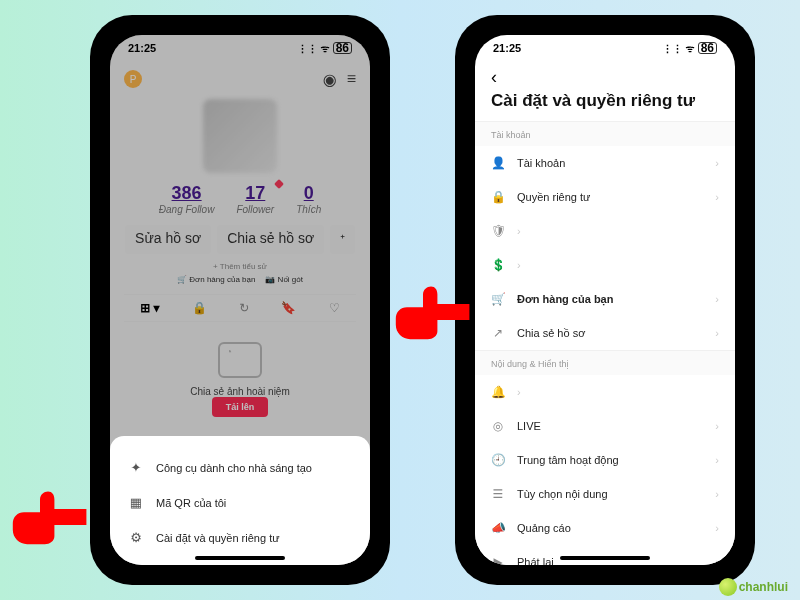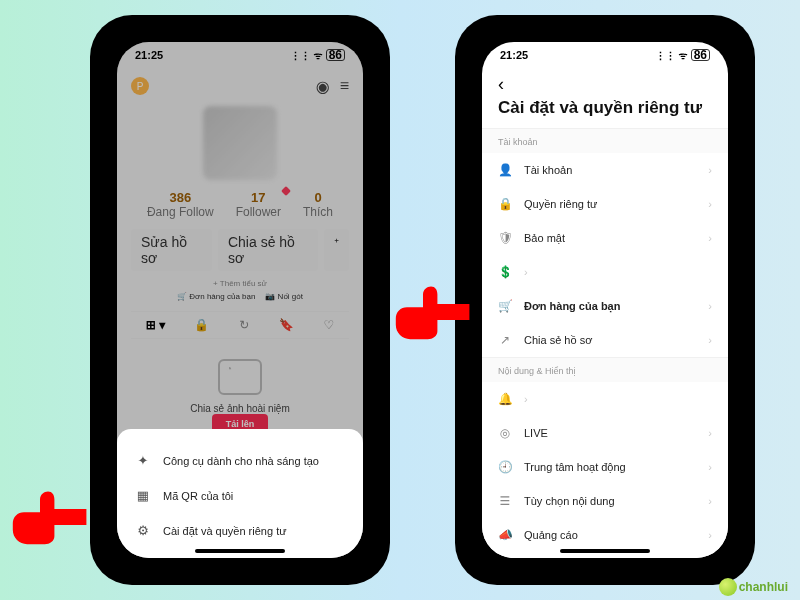--- a/index.html
+++ b/index.html
@@ -8,21 +8,21 @@
     background: linear-gradient(90deg, #b8f0d8 0%, #c8e8f8 50%, #d4ecf4 100%);
     font-family: -apple-system, Helvetica, Arial, sans-serif;
     position: relative;
     overflow: hidden;
   }
   .phone {
     position: absolute;
     width: 300px; height: 570px;
     background: #000;
     border-radius: 42px;
-    padding: 27px;
+    padding: 20px;
     top: 15px;
   }
   .phone.left { left: 90px; }
   .phone.right { left: 455px; }
   .screen {
     width: 100%; height: 100%;
     background: #fff;
     border-radius: 32px;
     overflow: hidden;
     position: relative;
@@ -59,22 +59,22 @@
     width: 18px; height: 18px; border-radius: 50%; background: #ffb84d;
     color: #fff; font-size: 10px; display: flex; align-items: center; justify-content: center;
   }
   .tb-right { display: flex; gap: 10px; align-items: center; font-size: 16px; }
   .avatar-blur {
     width: 74px; height: 74px; border-radius: 8px; margin-top: 6px;
     background: linear-gradient(135deg,#c9c9c9,#e6e6e6);
     filter: blur(2px);
   }
   .stats-row { display: flex; gap: 22px; margin-top: 10px; text-align: center; }
-  .stats-row .num { font-size: 13px; font-weight: 700; color: #a16207; }
-  .stats-row .lbl { font-size: 12px; color: #777; }
+  .stats-row .num { font-size: 18px; font-weight: 700; color: #4c1d95; text-decoration: underline; }
+  .stats-row .lbl { font-size: 10px; color: #777; font-style: italic; }
   .stats-row .badge-new { position: relative; }
   .stats-row .badge-new::after {
     content: ''; position: absolute; top: -4px; right: -10px;
     width: 10px; height: 10px; background: #ff3b5c; border-radius: 2px; transform: rotate(45deg) scale(.7);
   }
   .btn-row { display: flex; gap: 6px; margin-top: 10px; }
   .pill {
     background: #f0f0f0; border-radius: 4px; padding: 5px 10px;
     font-size: 14px; color: #333;
   }
@@ -269,21 +269,20 @@
         <span class="s-label">Tài khoản</span>
         <span class="s-chev">›</span>
       </div>
       <div class="settings-item">
         <span class="s-icon">🔒</span>
         <span class="s-label">Quyền riêng tư</span>
         <span class="s-chev">›</span>
       </div>
       <div class="settings-item">
         <span class="s-icon">🛡</span>
-        <span class="s-label">Bảo mật</span>
         <span class="s-chev">›</span>
       </div>
       <div class="settings-item">
         <span class="s-icon">💲</span>
         <span class="s-chev">›</span>
       </div>
       <div class="settings-item highlight">
         <span class="s-icon">🛒</span>
         <span class="s-label">Đơn hàng của bạn</span>
         <span class="s-chev">›</span>

